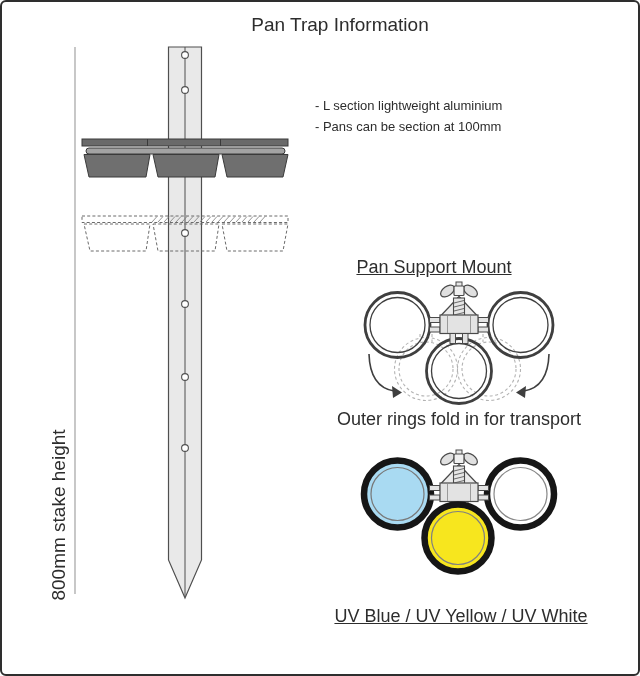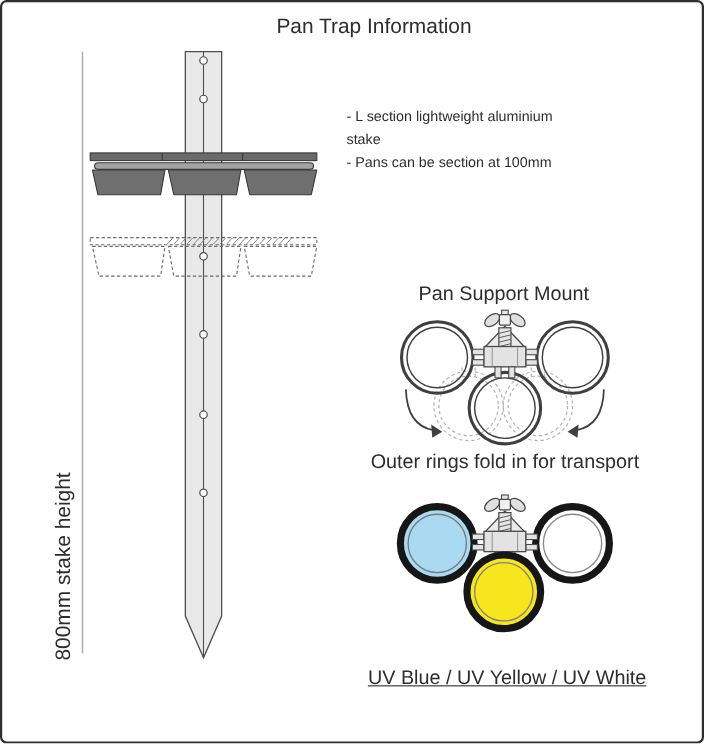--- a/index.html
+++ b/index.html
@@ -19,21 +19,21 @@
     top:12px;left:338px;transform:translateX(-50%);
     font-size:19px;white-space:nowrap;
   }
   .notes{
     top:93px;left:313px;
     font-size:13px;line-height:21px;
   }
   .heading{
     font-size:18px;white-space:nowrap;transform:translateX(-50%);
   }
-  .mount-heading{top:255px;left:456px;}
+  .mount-heading{top:255px;left:432px;text-decoration:underline;}
   .mount-caption{top:407px;left:457px;}
   .pans-qty{top:585px;left:457px;}
   .pans-colors{top:604px;left:459px;text-decoration:underline;}
   .stake-label{
     left:57px;top:513px;
     transform:translate(-50%,-50%) rotate(-90deg);
     font-size:19px;white-space:nowrap;
   }
   svg{position:absolute;left:0;top:0;}
 </style>
@@ -168,21 +168,20 @@
       <use href="#bracket" transform="translate(0,168)"></use>
       <circle cx="458" cy="538" r="33.5" stroke="#161616" stroke-width="6.5" fill="#f7e61e"></circle>
       <circle cx="458" cy="538" r="26.5" fill="none" stroke="#808080" stroke-width="1.2"></circle>
     </g>
   </svg>
 
   <div class="abs title">Pan Trap Information</div>
 
   <div class="abs notes">
     <div>- L section lightweight aluminium</div>
-    <div>stake</div>
     <div>- Pans can be section at 100mm</div>
   </div>
 
   <div class="abs stake-label">800mm stake height</div>
 
   <div class="abs heading mount-heading">Pan Support Mount</div>
   <div class="abs heading mount-caption">Outer rings fold in for transport</div>
 
   <div class="abs heading pans-colors">UV Blue / UV Yellow / UV White</div>
 

